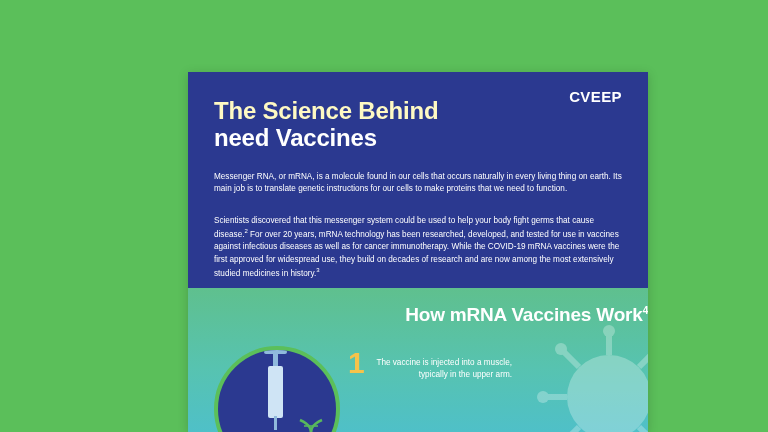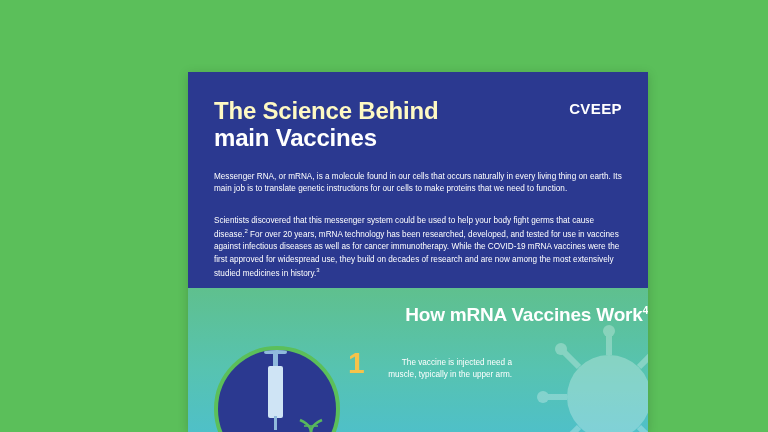--- a/index.html
+++ b/index.html
@@ -47,21 +47,21 @@
     font-size: 24px;
     font-weight: bold;
     color: #ffffff;
     line-height: 1.12;
     letter-spacing: -0.2px;
     margin-top: 1px;
   }
   .brand {
     position: absolute;
     right: 26px;
-    top: 28px;
+    top: 16px;
     color: #ffffff;
     font-size: 15px;
     font-weight: bold;
     letter-spacing: 0.4px;
   }
   .hero-sub {
     margin-top: 17px;
     color: #ffffff;
     font-size: 10px;
     font-weight: bold;
@@ -192,21 +192,21 @@
 </head>
 <body>
 
 <div id="root">
 
   <div class="sheet">
 
     <div class="hero">
       <div class="brand">CVEEP</div>
       <div class="hero-title-1">The Science Behind</div>
-      <div class="hero-title-2">main Vaccines</div>
+      <div class="hero-title-2">need Vaccines</div>
 
 
       <div class="hero-p">Messenger RNA, or mRNA, is a molecule found in our cells that occurs naturally in every living thing on earth. Its main job is to translate genetic instructions for our cells to make proteins that we need to function.</div>
 
       <div class="hero-p">
         <span>Scientists discovered that this messenger system could be used to help your body fight germs that cause disease.</span><sup>2</sup><span> For over 20 years, mRNA technology has been researched, developed, and tested for use in vaccines against infectious diseases as well as for cancer immunotherapy. While the COVID-19 mRNA vaccines were the first approved for widespread use, they build on decades of research and are now among the most extensively studied medicines in history.</span><sup>3</sup>
       </div>
     </div>
 
     <div class="lower">
@@ -250,18 +250,18 @@
           <g stroke="#5bbf5a" stroke-width="1.6">
             <line x1="8" y1="8" x2="22" y2="8"></line>
             <line x1="8" y1="17" x2="22" y2="17"></line>
             <line x1="8" y1="26" x2="22" y2="26"></line>
           </g>
         </svg>
       </div>
 
       <div class="step">
         <div class="step-num">1</div>
-        <div class="step-text">The vaccine is injected need a muscle, typically in the upper arm.</div>
+        <div class="step-text">The vaccine is injected into a muscle, typically in the upper arm.</div>
       </div>
 
     </div>
   </div>
 </div>
 
 </body></html>

